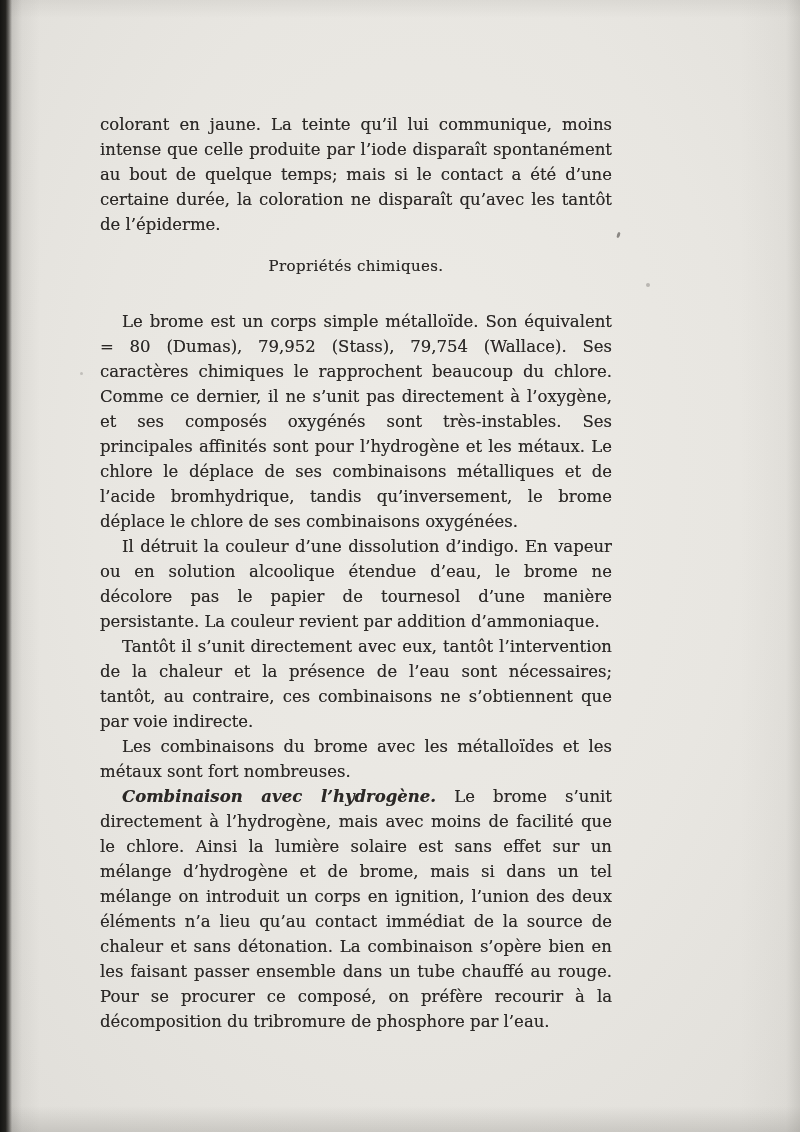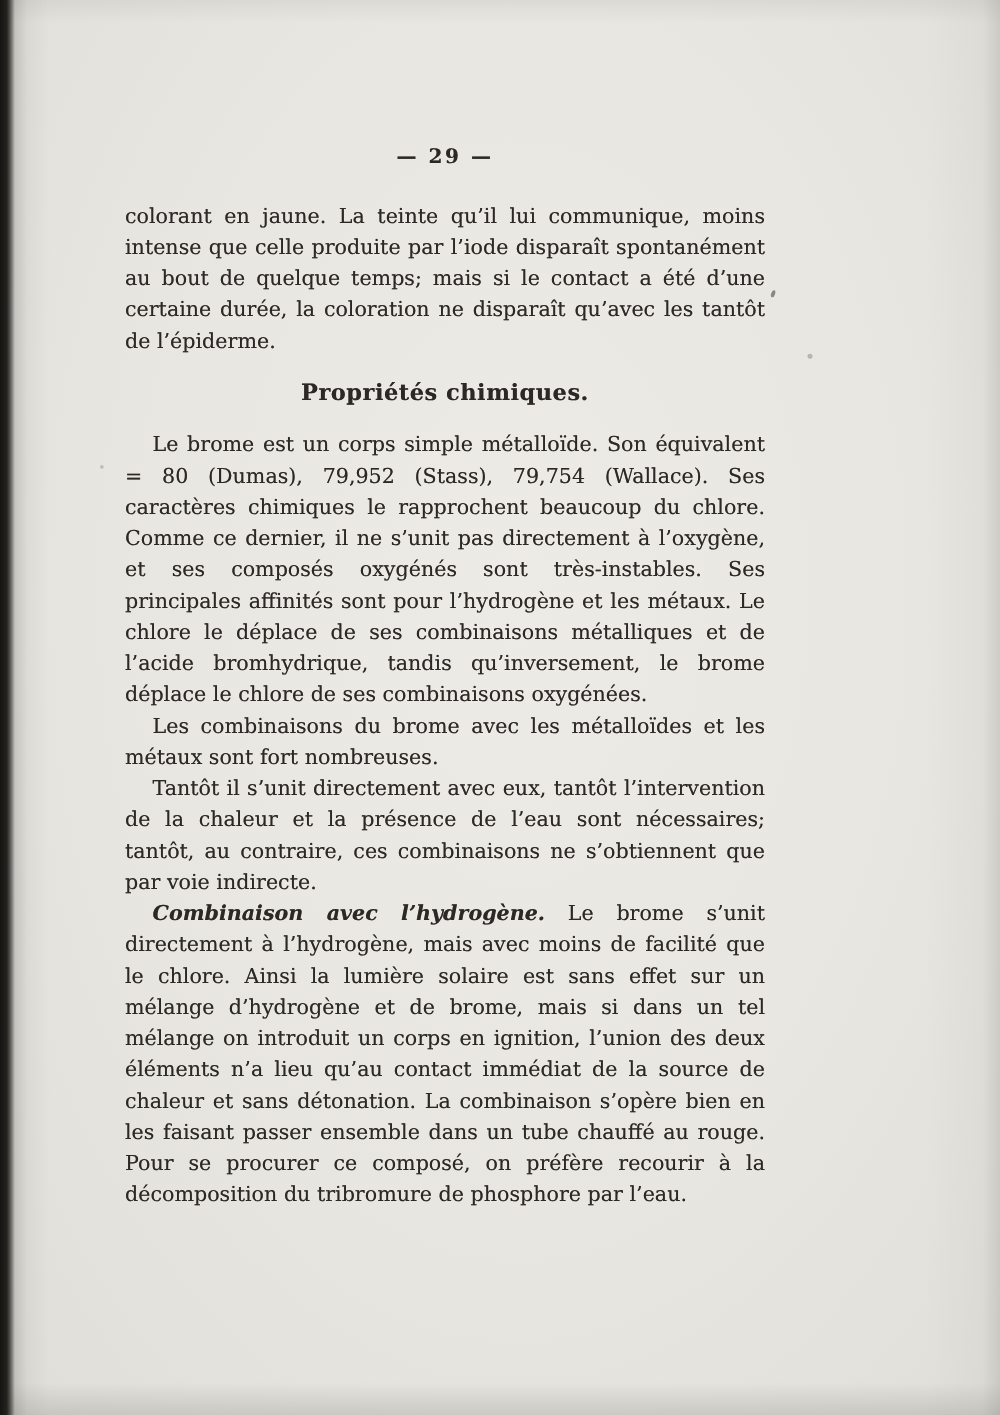--- a/index.html
+++ b/index.html
@@ -74,24 +74,24 @@
 
   .text-block p {
     margin: 0;
     text-indent: 22px;
   }
   .text-block p.no-indent {
     text-indent: 0;
   }
 
   .section-heading {
-    margin: 17px 0 16px 0;
+    margin: 17px 0 30px 0;
     text-align: center;
-    font-size: 18px;
-    font-weight: 700;
+    font-size: 15px;
+    font-weight: 400;
     letter-spacing: 0.4px;
   }
 
   .lead-italic {
     font-style: italic;
     font-weight: bold;
   }
 
   
   .artifact {
@@ -103,32 +103,32 @@
   .artifact.a2 { left: 646px; top: 283px; width: 4px; height: 4px; opacity: .5; }
   .artifact.a3 { left: 80px;  top: 372px; width: 3px; height: 3px; opacity: .4; }
 </style>
 </head>
 <body>
 
 <div class="scan">
   <div class="binding-edge"></div>
 
   <div class="text-block">
-    <div class="page-number">— 29 —</div>
 
     <p class="no-indent">colorant en jaune. La teinte qu’il lui communique, moins intense que celle produite par l’iode disparaît spontanément au bout de quelque temps; mais si le contact a été d’une certaine durée, la coloration ne disparaît qu’avec les tantôt de l’épiderme.</p>
 
     <h3 class="section-heading">Propriétés chimiques.</h3>
 
     <p>Le brome est un corps simple métalloïde. Son équivalent = 80 (Dumas), 79,952 (Stass), 79,754 (Wallace). Ses caractères chimiques le rapprochent beaucoup du chlore. Comme ce dernier, il ne s’unit pas directement à l’oxygène, et ses composés oxygénés sont très-instables. Ses principales affinités sont pour l’hydrogène et les métaux. Le chlore le déplace de ses combinaisons métalliques et de l’acide bromhydrique, tandis qu’inversement, le brome déplace le chlore de ses combinaisons oxygénées.</p>
 
+    <p>Il détruit la couleur d’une dissolution d’indigo. En vapeur ou en solution alcoolique étendue d’eau, le brome ne décolore pas le papier de tournesol d’une manière persistante. La couleur revient par addition d’ammoniaque.</p>
+
+    <p>Tantôt il s’unit directement avec eux, tantôt l’intervention de la chaleur et la présence de l’eau sont nécessaires; tantôt, au contraire, ces combinaisons ne s’obtiennent que par voie indirecte.</p>
 
     <p>Les combinaisons du brome avec les métalloïdes et les métaux sont fort nombreuses.</p>
-
-    <p>Tantôt il s’unit directement avec eux, tantôt l’intervention de la chaleur et la présence de l’eau sont nécessaires; tantôt, au contraire, ces combinaisons ne s’obtiennent que par voie indirecte.</p>
 
     <p><span class="lead-italic">Combinaison avec l’hydrogène.</span><span> Le brome s’unit directement à l’hydrogène, mais avec moins de facilité que le chlore. Ainsi la lumière solaire est sans effet sur un mélange d’hydrogène et de brome, mais si dans un tel mélange on introduit un corps en ignition, l’union des deux éléments n’a lieu qu’au contact immédiat de la source de chaleur et sans détonation. La combinaison s’opère bien en les faisant passer ensemble dans un tube chauffé au rouge. Pour se procurer ce composé, on préfère recourir à la décomposition du tribromure de phosphore par l’eau.</span></p>
   </div>
 
   <div class="artifact a1"></div>
   <div class="artifact a2"></div>
   <div class="artifact a3"></div>
 </div>
 
 </body></html>

